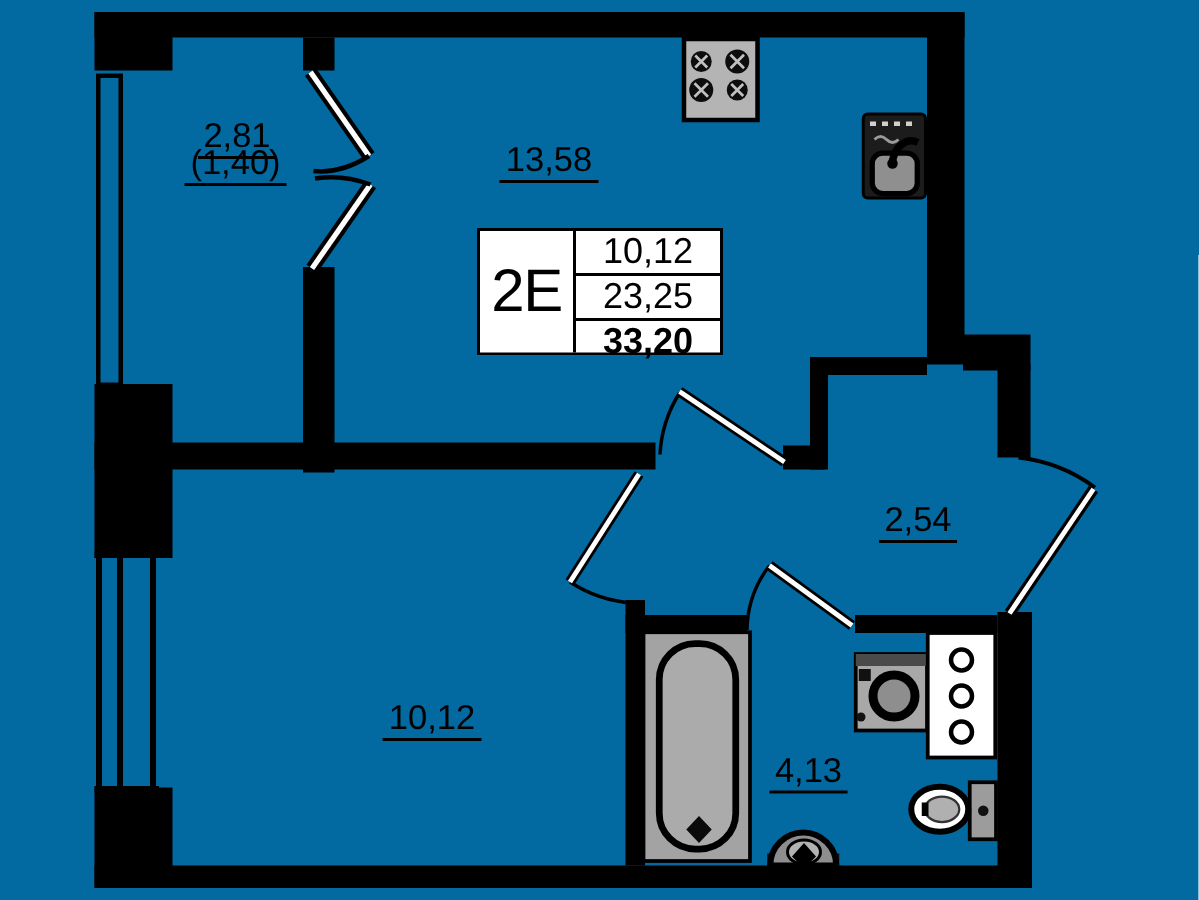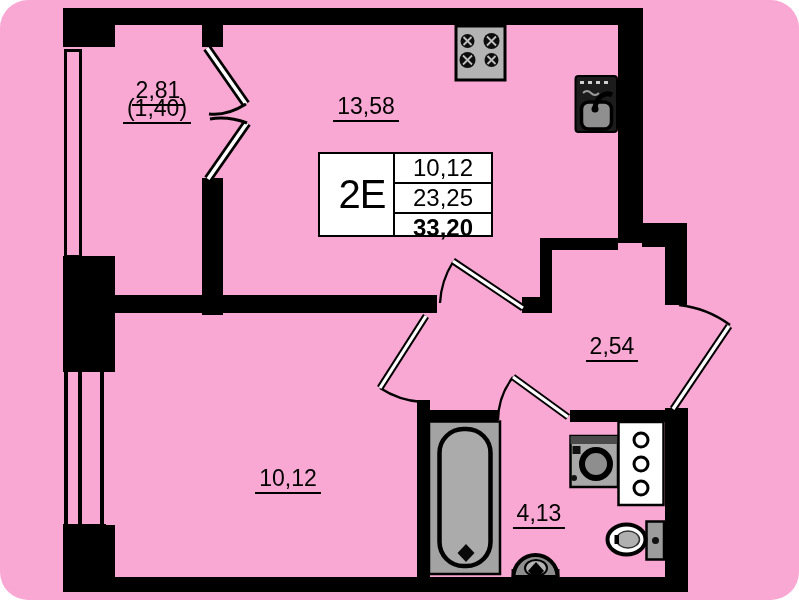--- a/index.html
+++ b/index.html
@@ -1,24 +1,24 @@
 <!DOCTYPE html>
 <html><head>
 <meta charset="utf-8">
 <style>
   html,body{margin:0;padding:0;background:#ffffff;}
-  .plan{position:relative;width:799px;height:600px;background:#f9a8d4;overflow:hidden;
-        font-family:"Liberation Sans",sans-serif;color:#000;border-radius:28px;}
+  .plan{position:relative;width:799px;height:600px;background:#0369a1;overflow:hidden;
+        font-family:"Liberation Sans",sans-serif;color:#000;}
   .w{position:absolute;background:#000;}
   .win{position:absolute;background:#000;}
   svg.overlay{position:absolute;left:0;top:0;}
   .lbl{position:absolute;font-size:23px;line-height:1.15;text-align:center;white-space:nowrap;}
   .lbl span{display:inline-block;border-bottom:2px solid #000;padding:0 4px 1px 4px;}
   .unit-table{position:absolute;left:318px;top:152px;width:160px;height:81px;
-              border:2.5px solid #000;display:flex;background:#fff;padding-left:11px;}
+              border:2.5px solid #000;display:flex;background:#fff;}
   .unit-left{width:62px;border-right:2px solid #000;display:flex;align-items:center;
              justify-content:center;font-size:40px;letter-spacing:-1px;}
   .unit-rows{flex:1;display:flex;flex-direction:column;}
   .unit-row{flex:1;display:flex;align-items:center;justify-content:center;
             font-size:24px;border-bottom:2px solid #000;}
   .unit-row:last-child{border-bottom:none;font-weight:bold;}
 </style>
 </head>
 <body>
 

